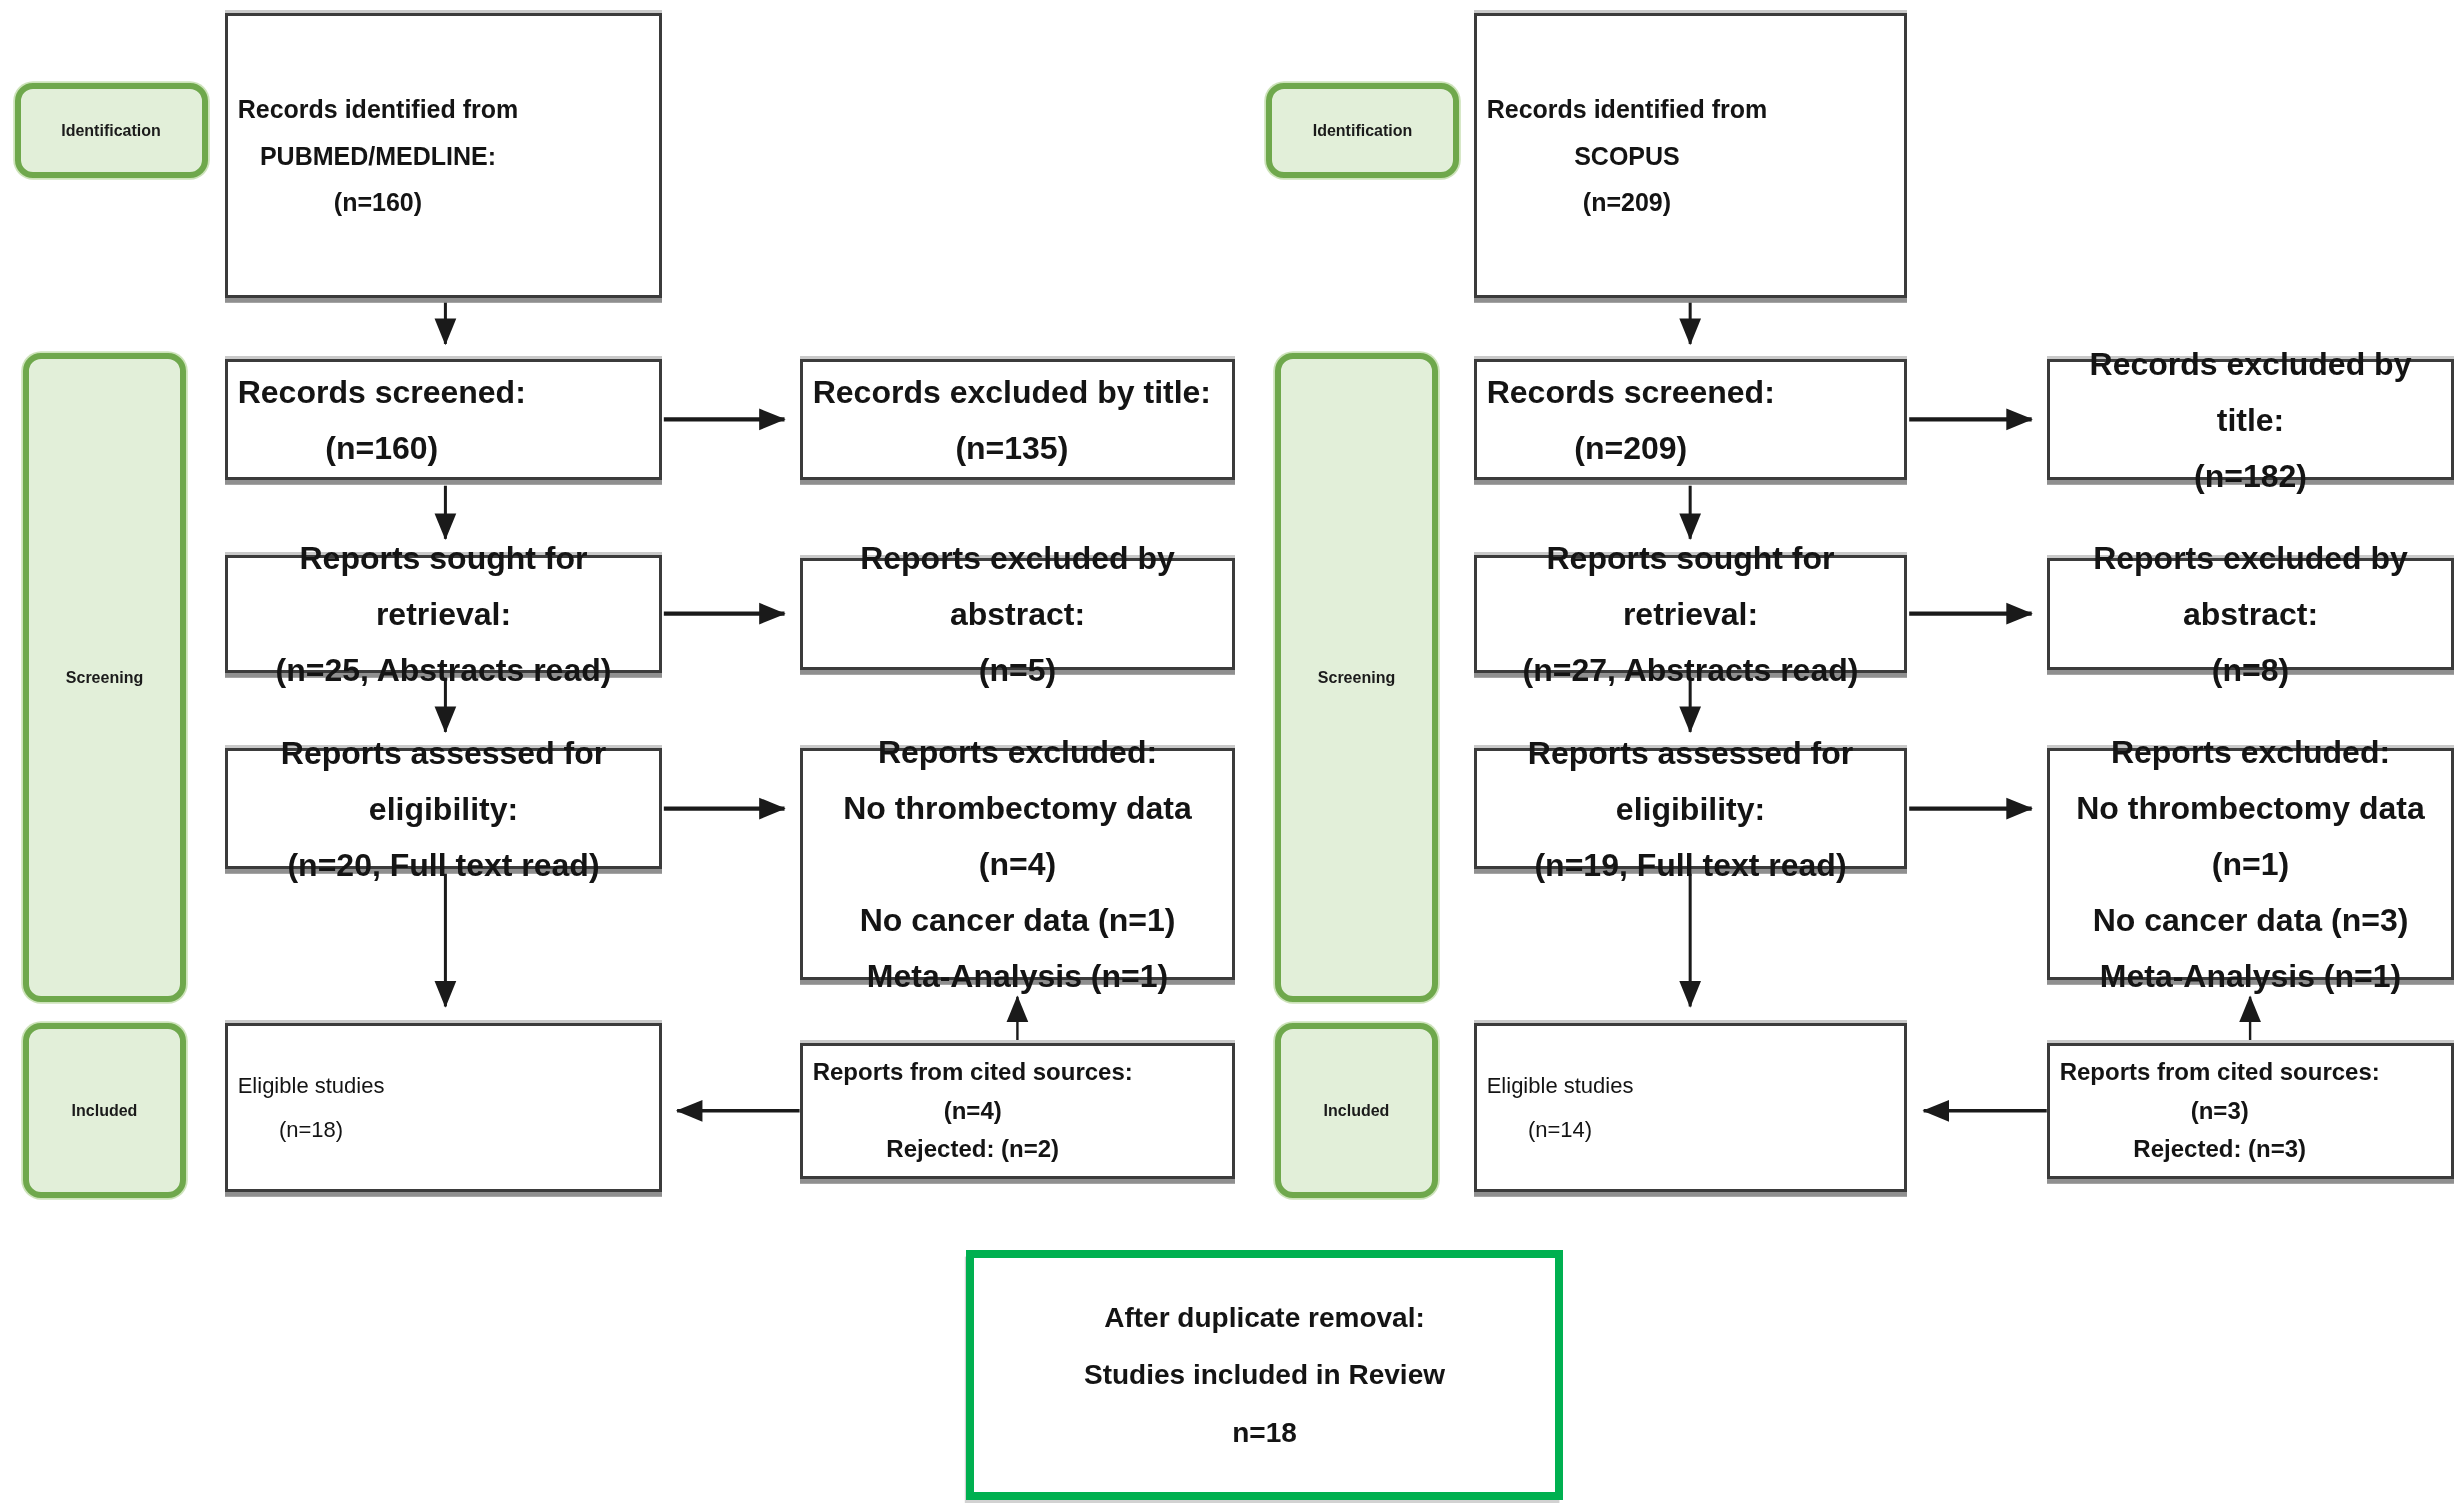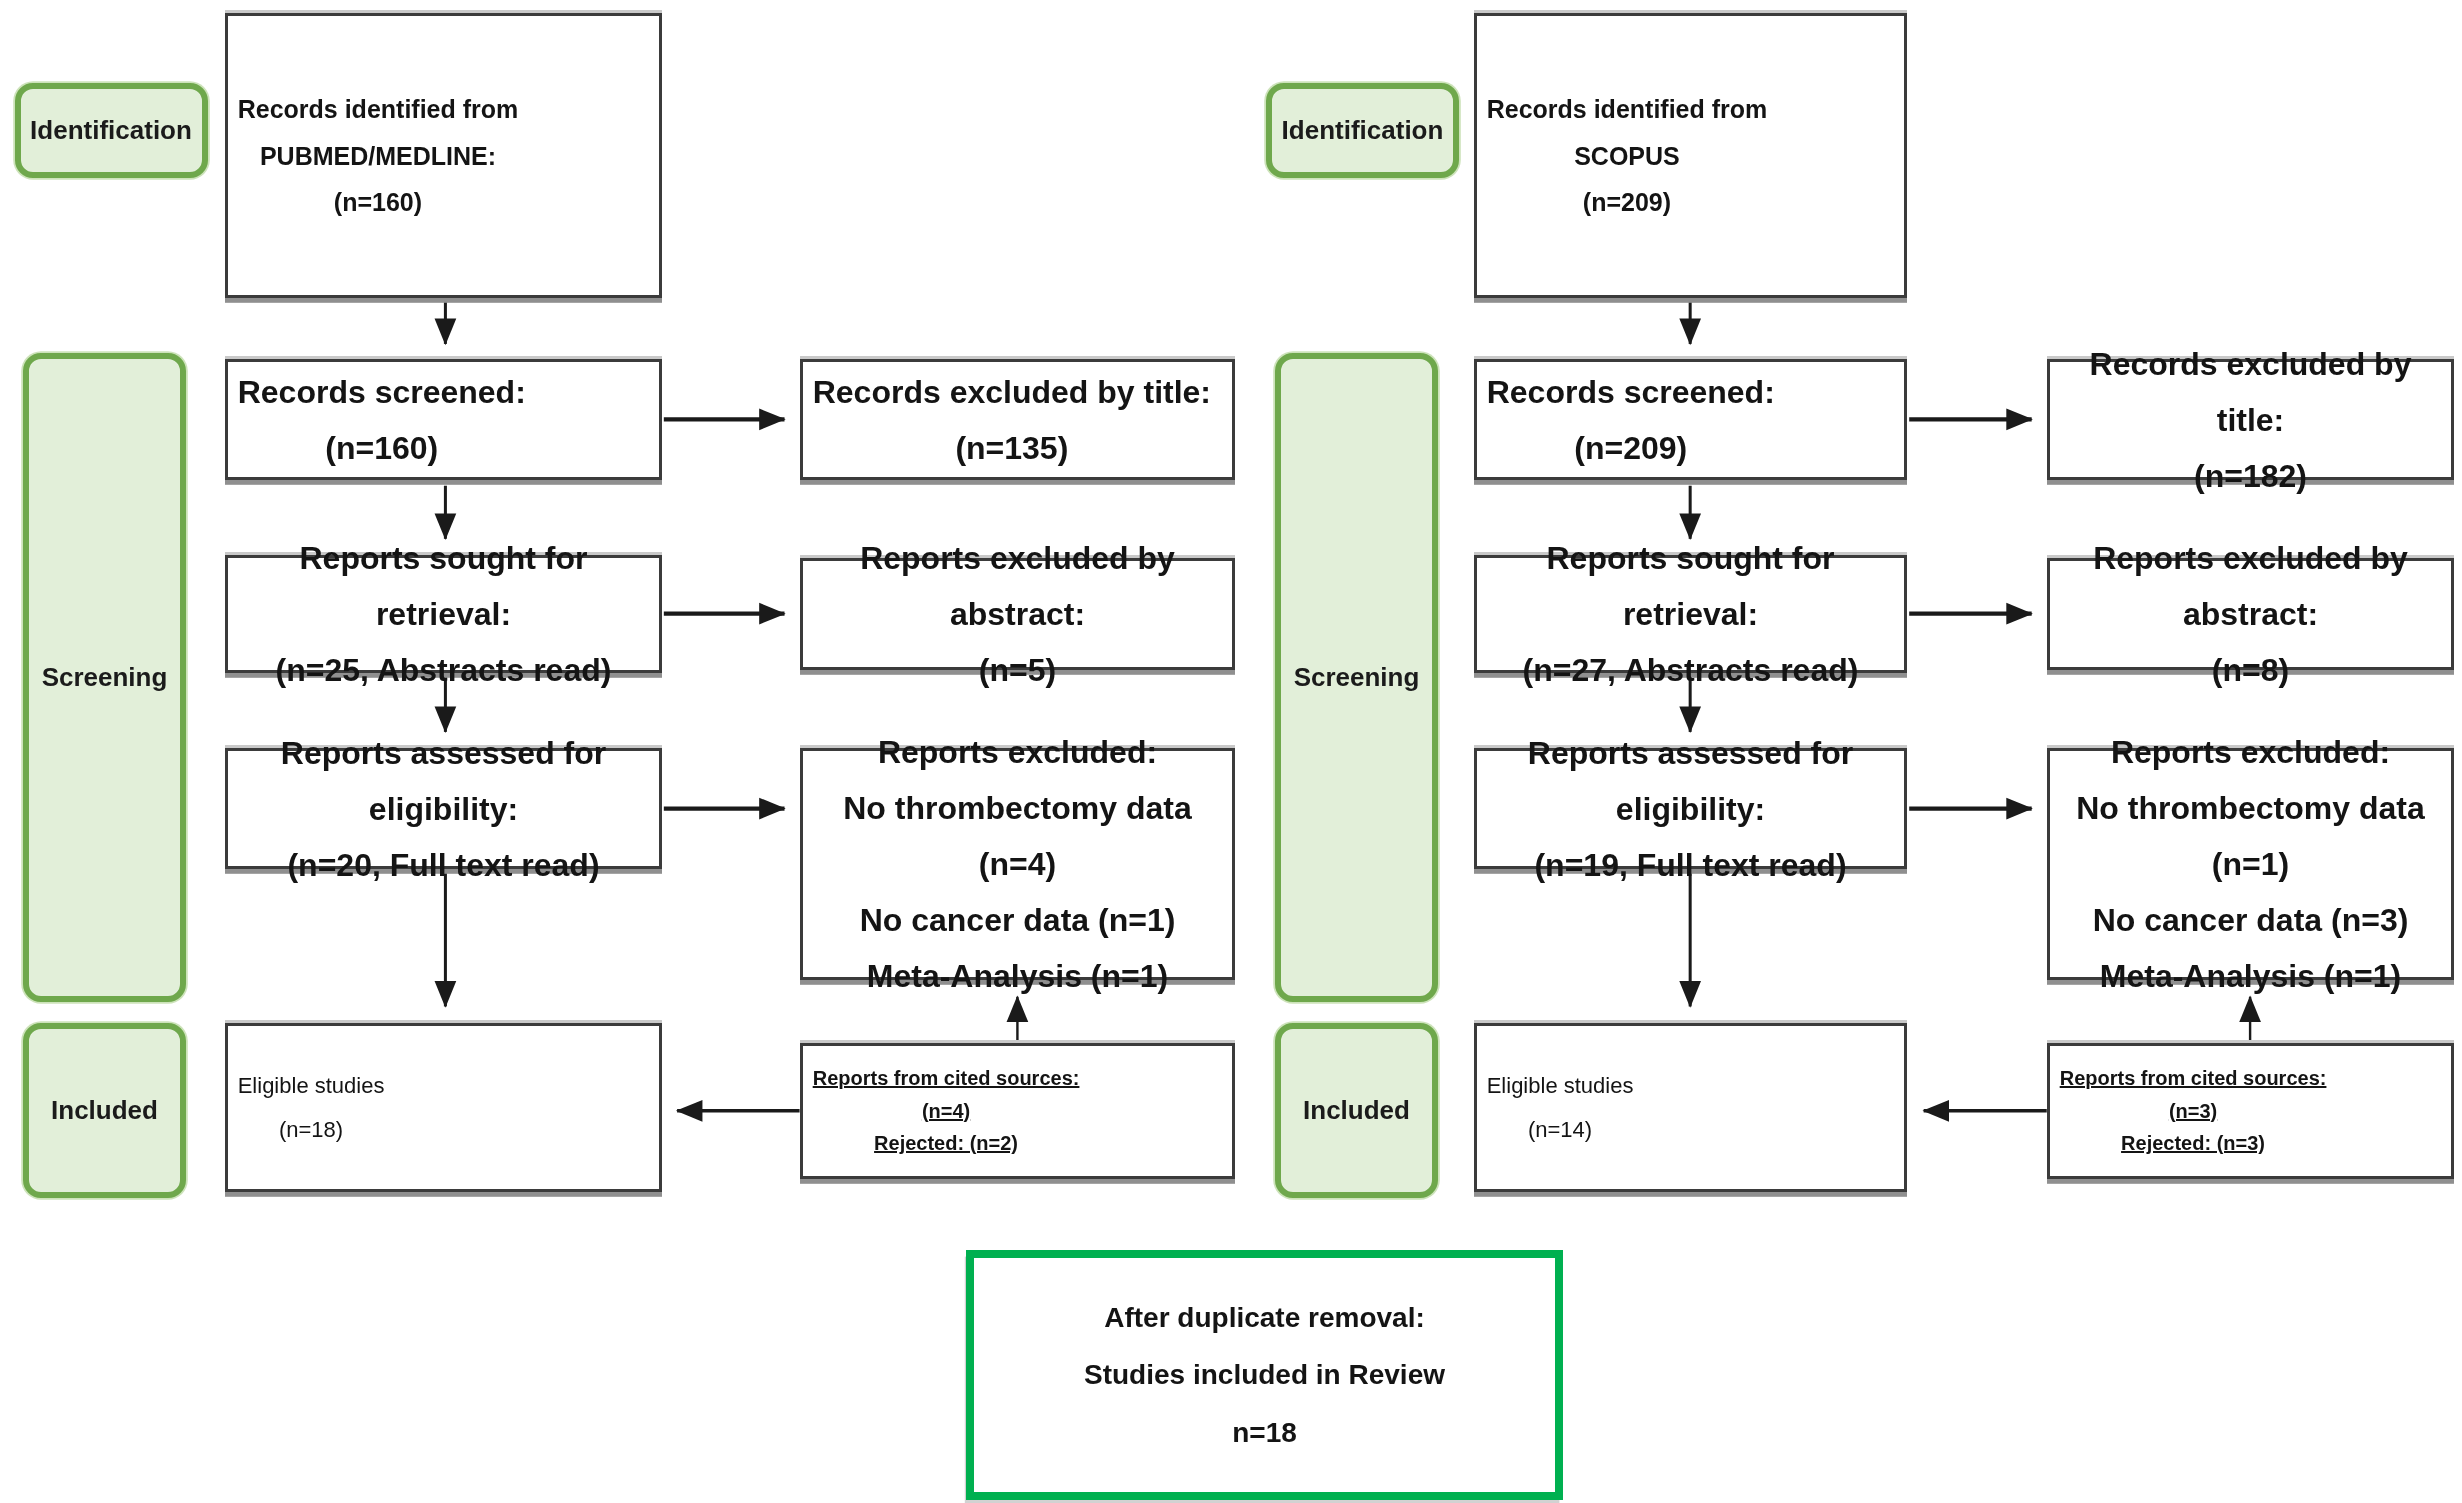--- a/index.html
+++ b/index.html
@@ -28,36 +28,36 @@
   }
   .flow-text {
     white-space: pre-line;
     font-weight: 700;
     font-size: 32px;
     line-height: 1.75;
     padding: 0 9.7px;
   }
   .identified .flow-text { font-size: 25px; line-height: 1.85; }
   .eligible .flow-text { font-size: 22px; line-height: 2.0; font-weight: 400; }
-  .cited .flow-text { font-size: 20px; line-height: 1.62; text-decoration: underline; }
+  .cited .flow-text { font-size: 24px; line-height: 1.62; }
   .stage-box {
     position: absolute;
     background: #e2efd9;
     border: 6px solid #6fa84c;
     border-radius: 18px;
     display: flex;
     align-items: center;
     justify-content: center;
     text-align: center;
     box-sizing: border-box;
     box-shadow: 0 0 0 1.8px #cde3ba;
   }
   .stage-text {
     font-weight: 700;
-    font-size: 26px;
+    font-size: 16px;
     color: #1b1b1b;
   }
   .summary-box {
     position: absolute;
     background: #ffffff;
     border: 8.4px solid #00b050;
     display: flex;
     align-items: center;
     justify-content: center;
     text-align: center;

